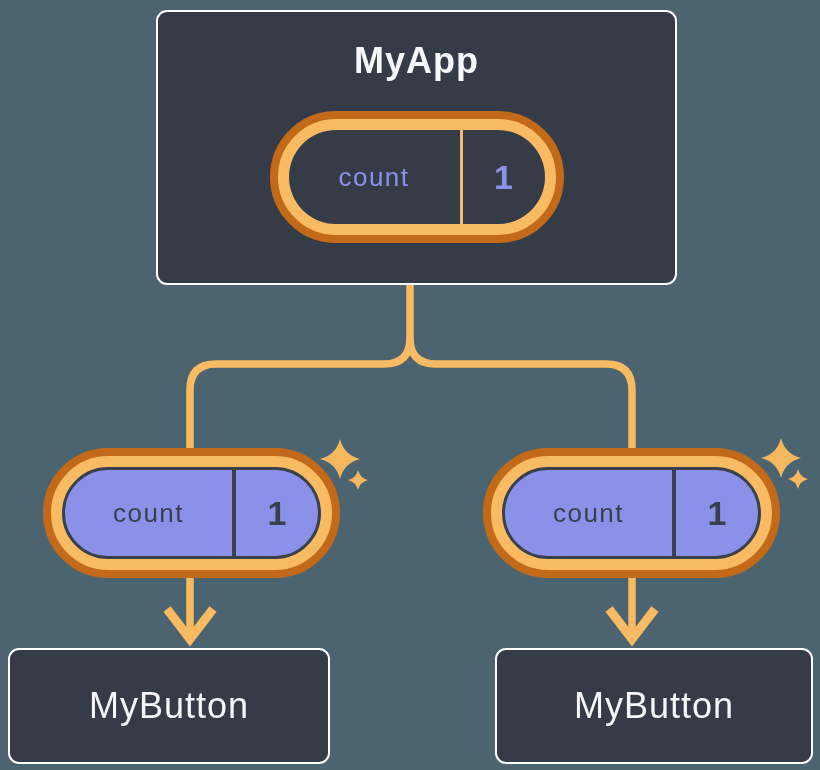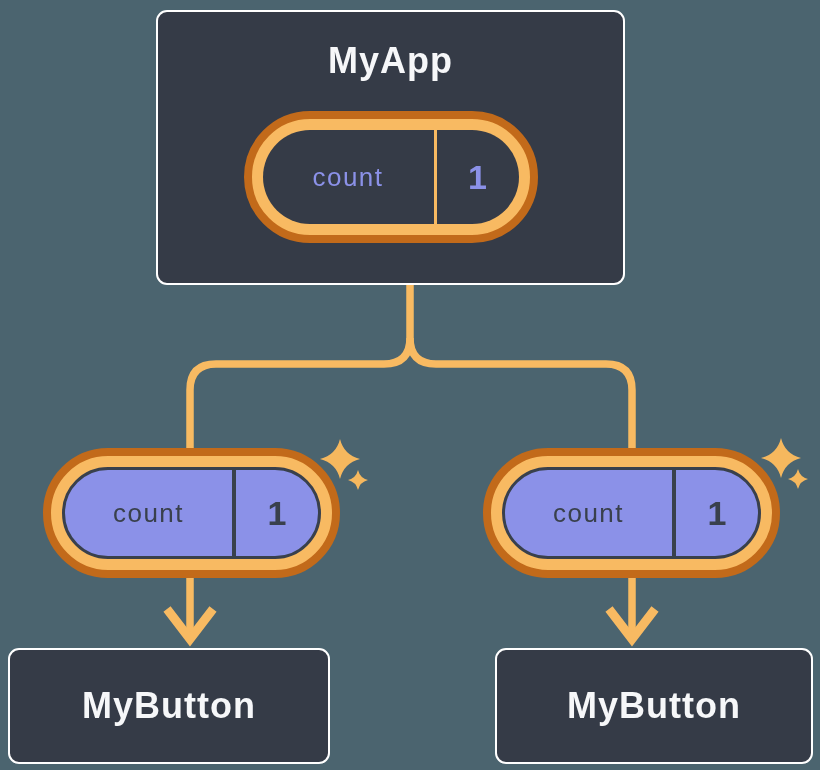--- a/index.html
+++ b/index.html
@@ -38,35 +38,35 @@
     position:absolute;
     background:var(--card-bg);
     border:2px solid var(--card-border);
     border-radius:11px;
     box-sizing:border-box;
     color:var(--card-text);
     z-index:2;
   }
   .root-card{
     left:156px; top:10px;
-    width:469px; height:275px;
+    width:521px; height:275px;
   }
   .card-title{
     text-align:center;
     margin-top:28px;
     font-size:36px;
     font-weight:600;
     letter-spacing:1px;
   }
   .child-card{
     display:flex;
     align-items:center;
     justify-content:center;
     font-size:36px;
-    font-weight:700;
+    font-weight:400;
     letter-spacing:1px;
   }
   .child-left{ left:8px;   top:648px; width:322px; height:116px; }
   .child-right{ left:495px; top:648px; width:318px; height:116px; }
 
   .pill{
     position:absolute;
     border:8px solid var(--ring-outer);
     background:var(--ring-inner);
     border-radius:999px;

